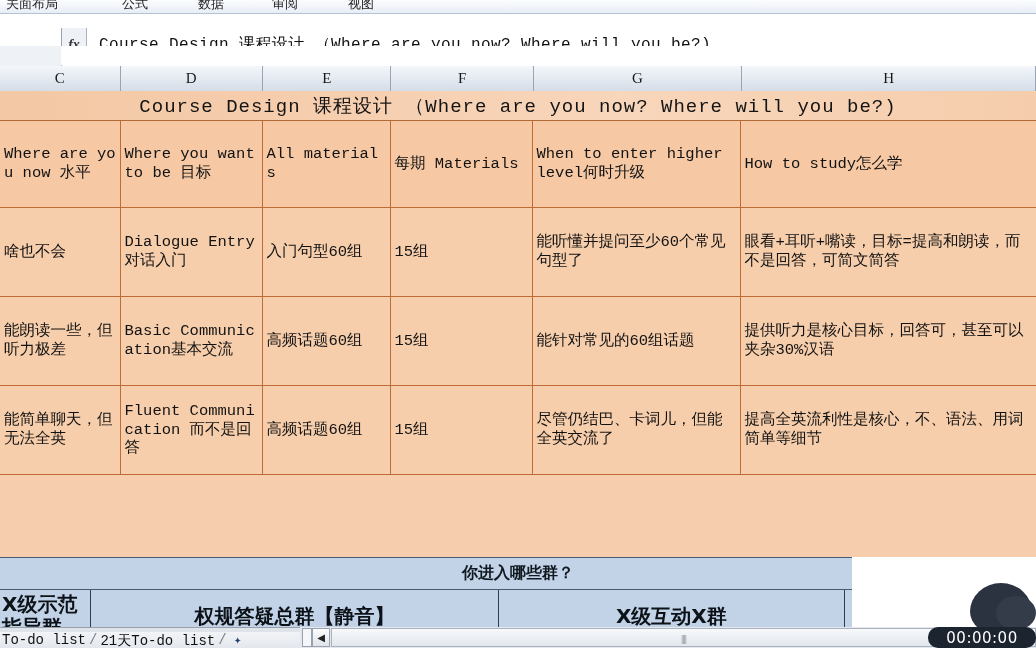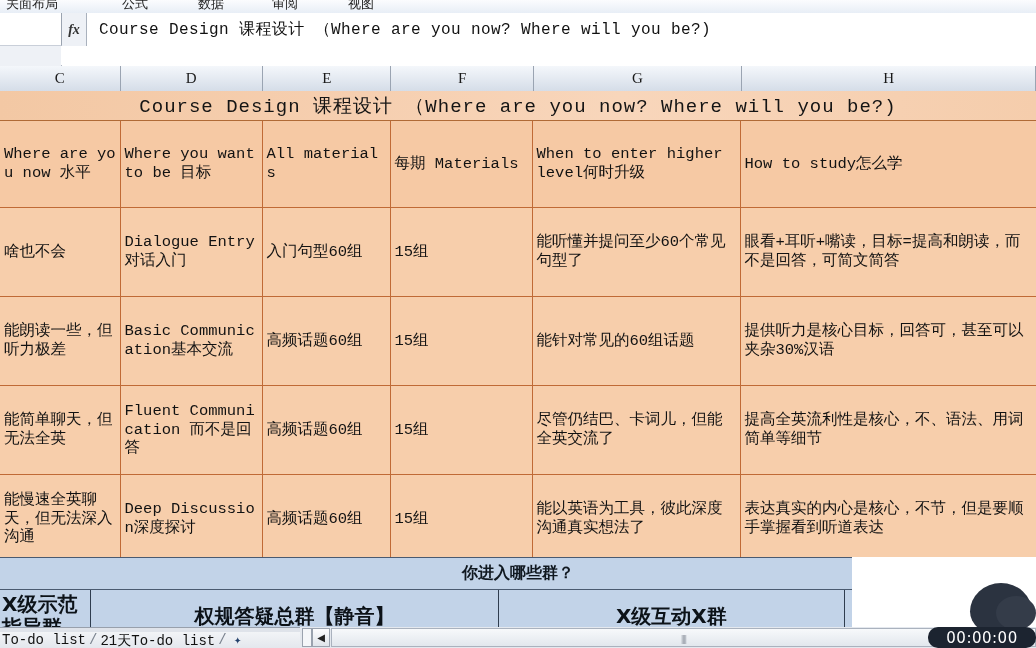--- a/index.html
+++ b/index.html
@@ -18,21 +18,21 @@
     border-bottom:1px solid #b6c2d2;
     overflow:hidden;
   }
   .menubar .mi{
     position:absolute;top:-5px;font-size:13px;color:#1d1d1d;
     white-space:nowrap;font-family:"DejaVu Sans",sans-serif;
   }
 
   
   .fbar{
-    position:absolute;left:0;top:13px;width:1036px;height:33px;
+    position:absolute;left:0;top:28px;width:1036px;height:33px;
     background:#eef1f6;border-bottom:1px solid #c9cfd9;
     display:flex;align-items:stretch;
   }
   .namebox{
     width:61px;background:#ffffff;border-right:1px solid #9aa3b0;
     border-bottom:1px solid #c9cfd9;
   }
   .fxcell{
     width:24px;display:flex;align-items:center;justify-content:center;
     background:#eef1f6;border-right:1px solid #a9b1bd;
@@ -253,28 +253,20 @@
 
       <tr class="body">
         <td class="c-c mid">能简单聊天，但无法全英</td>
         <td>Fluent Communication 而不是回答</td>
         <td>高频话题60组</td>
         <td>15组</td>
         <td>尽管仍结巴、卡词儿，但能全英交流了</td>
         <td>提高全英流利性是核心，不、语法、用词简单等细节</td>
       </tr>
 
-      <tr class="body">
-        <td class="c-c mid">能慢速全英聊天，但无法深入沟通</td>
-        <td>Deep Discussion深度探讨</td>
-        <td>高频话题60组</td>
-        <td>15组</td>
-        <td>能以英语为工具，彼此深度沟通真实想法了</td>
-        <td>表达真实的内心是核心，不节，但是要顺手掌握看到听道表达</td>
-      </tr>
     </tbody>
       </table>
   </div>
 
   <div class="bluewrap">
     <div class="bluebar">
       <div class="t">你进入哪些群？</div>
     </div>
     <div class="bluerow">
       <div class="bc left" style="width:120px;">X级示范指导群【静音】</div>

